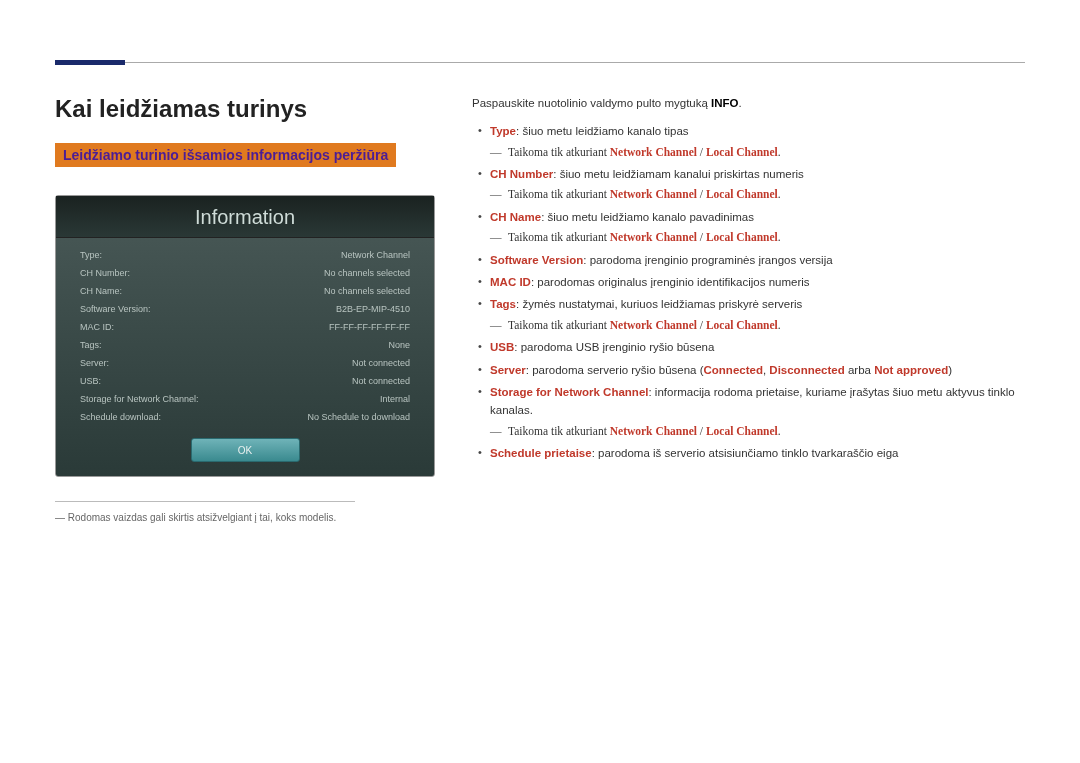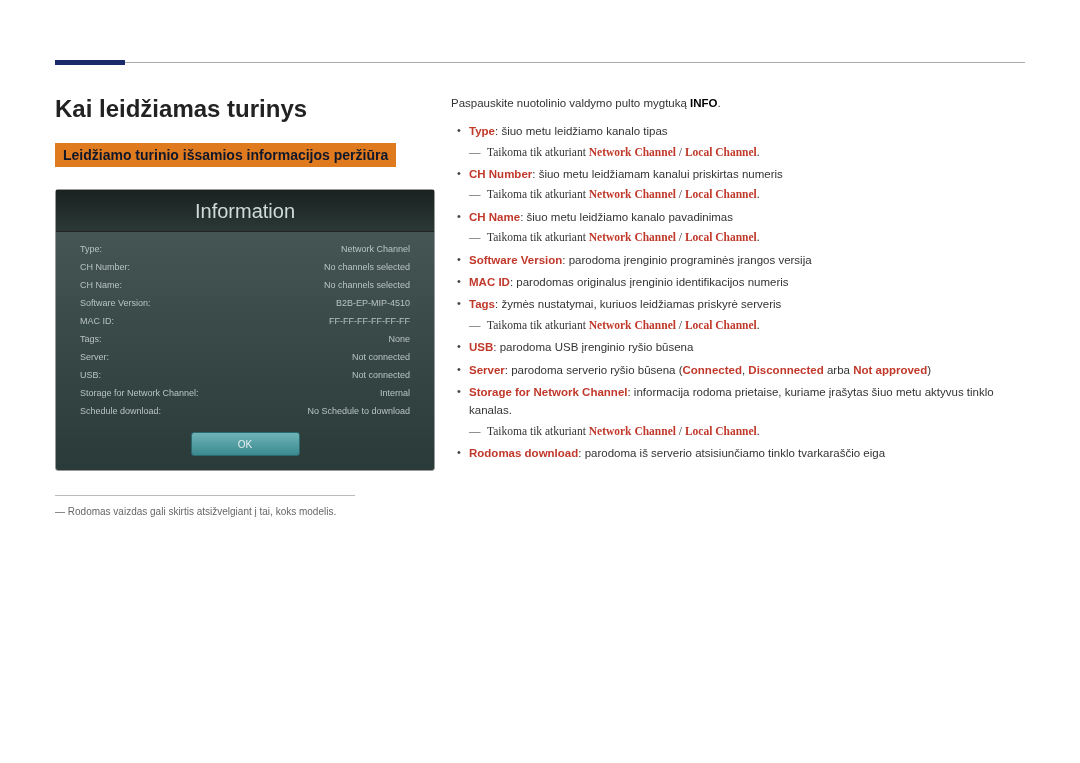--- a/index.html
+++ b/index.html
@@ -25,39 +25,39 @@
   .accent-bar {
     position: absolute;
     top: 60px;
     left: 55px;
     width: 70px;
     height: 5px;
     background: #1a2a6b;
   }
   .columns {
     display: flex;
-    gap: 16px;
+    gap: 37px;
     margin-top: 55px;
   }
   .left { width: 380px; }
   .right { flex: 1; }
   h1 {
     font-size: 24px;
     font-weight: bold;
     color: #222;
     margin-bottom: 20px;
   }
   h2 {
     display: inline-block;
     background: #e07a1f;
-    color: #0f172a;
+    color: #4c1d95;
     font-size: 14px;
     font-weight: bold;
     padding: 4px 8px;
-    margin-bottom: 22px;
+    margin-bottom: 28px;
   }
   .info-panel {
     width: 380px;
     border: 1px solid #999;
     border-radius: 3px;
     background: linear-gradient(#4a5a58, #3a4a48 50%, #2a3a38);
     padding-bottom: 14px;
   }
   .info-title {
     text-align: center;
@@ -232,17 +232,17 @@
         <span class="r">USB</span><span>: parodoma USB įrenginio ryšio būsena</span>
       </li>
       <li>
         <span class="r">Server</span><span>: parodoma serverio ryšio būsena (</span><span class="r">Connected</span><span>, </span><span class="r">Disconnected</span><span> arba </span><span class="r">Not approved</span><span>)</span>
       </li>
       <li>
         <span class="r">Storage for Network Channel</span><span>: informacija rodoma prietaise, kuriame įrašytas šiuo metu aktyvus tinklo kanalas.</span>
         <div class="sub"><span>Taikoma tik atkuriant </span><span class="r">Network Channel</span><span> / </span><span class="r">Local Channel</span><span>.</span></div>
       </li>
       <li>
-        <span class="r">Rodomas download</span><span>: parodoma iš serverio atsisiunčiamo tinklo tvarkaraščio eiga</span>
+        <span class="r">Schedule prietaise</span><span>: parodoma iš serverio atsisiunčiamo tinklo tvarkaraščio eiga</span>
       </li>
     </ul>
   </div>
 </div>
 
 </body></html>

